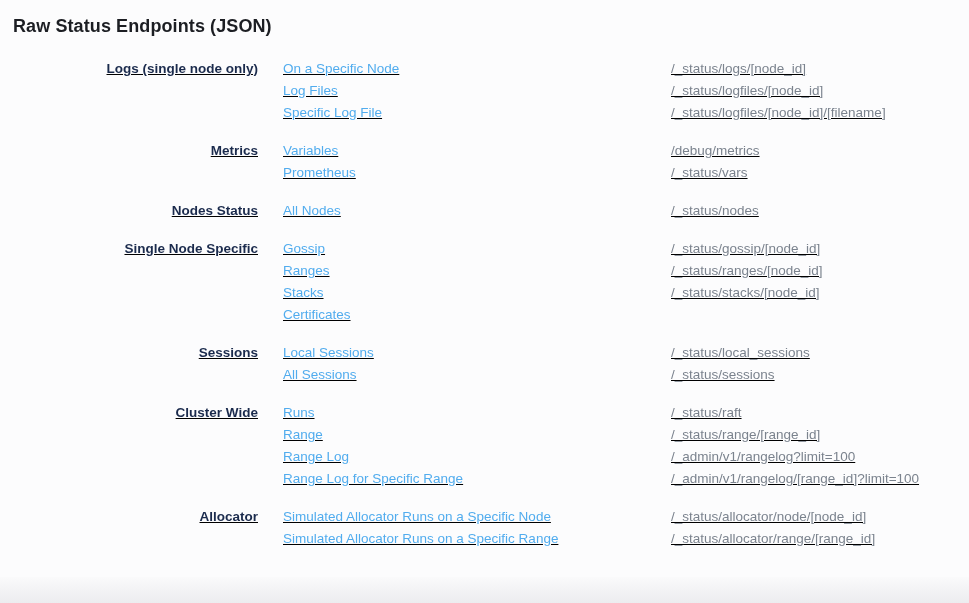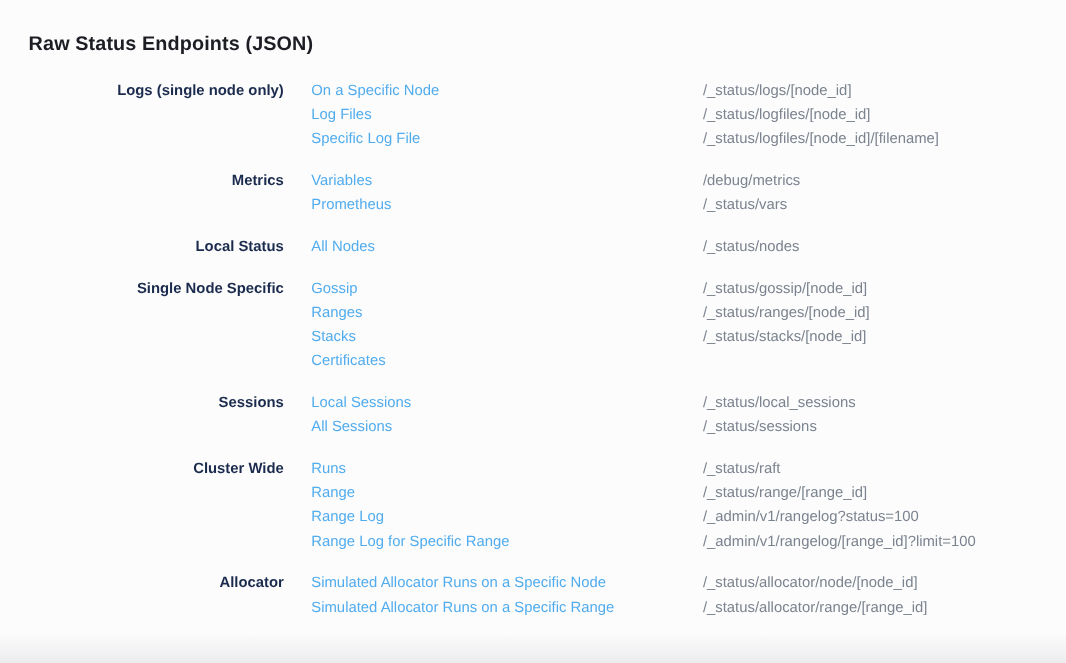--- a/index.html
+++ b/index.html
@@ -9,30 +9,31 @@
   body {
     width: 969px;
     height: 603px;
     position: relative;
     overflow: hidden;
     background: var(--page_bg, #fcfcfd);
     font-family: "Liberation Sans", "DejaVu Sans", sans-serif;
     -webkit-font-smoothing: antialiased;
   }
   .page-title {
-    margin: 13px;
+    margin: 0;
     padding: 14px 0 0 13px;
     font-size: 18px;
     line-height: 24px;
     font-weight: 700;
     letter-spacing: 0.1px;
     color: var(--title, #1c1e23);
   }
   .groups {
     margin-top: 20px;
+    text-decoration: underline;
   }
   .group-row {
     display: flex;
     align-items: flex-start;
     margin-bottom: 16px;
   }
   .category {
     width: 258px;
     flex: 0 0 258px;
     text-align: right;
@@ -57,20 +58,21 @@
     font-size: 13.5px;
     line-height: 22px;
     color: var(--link, #51acee);
     text-decoration: none;
     cursor: pointer;
   }
   .path {
     font-size: 13.5px;
     line-height: 22px;
     color: var(--path, #7b838e);
+    margin-left: 32px;
   }
   .bottom-strip {
     position: absolute;
     left: 0;
     right: 0;
     bottom: 0;
     height: 26px;
     background: linear-gradient(to bottom, #fafafb, #ececef);
   }
 </style>
@@ -104,21 +106,21 @@
           <a class="link" href="#">Variables</a>
           <div class="path">/debug/metrics</div>
         </div>
         <div class="entry-row">
           <a class="link" href="#">Prometheus</a>
           <div class="path">/_status/vars</div>
         </div>
       </div>
     </div>
     <div class="group-row">
-      <div class="category">Local Status</div>
+      <div class="category">Nodes Status</div>
       <div class="entries">
         <div class="entry-row">
           <a class="link" href="#">All Nodes</a>
           <div class="path">/_status/nodes</div>
         </div>
       </div>
     </div>
     <div class="group-row">
       <div class="category">Single Node Specific</div>
       <div class="entries">
@@ -158,21 +160,21 @@
         <div class="entry-row">
           <a class="link" href="#">Runs</a>
           <div class="path">/_status/raft</div>
         </div>
         <div class="entry-row">
           <a class="link" href="#">Range</a>
           <div class="path">/_status/range/[range_id]</div>
         </div>
         <div class="entry-row">
           <a class="link" href="#">Range Log</a>
-          <div class="path">/_admin/v1/rangelog?status=100</div>
+          <div class="path">/_admin/v1/rangelog?limit=100</div>
         </div>
         <div class="entry-row">
           <a class="link" href="#">Range Log for Specific Range</a>
           <div class="path">/_admin/v1/rangelog/[range_id]?limit=100</div>
         </div>
       </div>
     </div>
     <div class="group-row">
       <div class="category">Allocator</div>
       <div class="entries">

